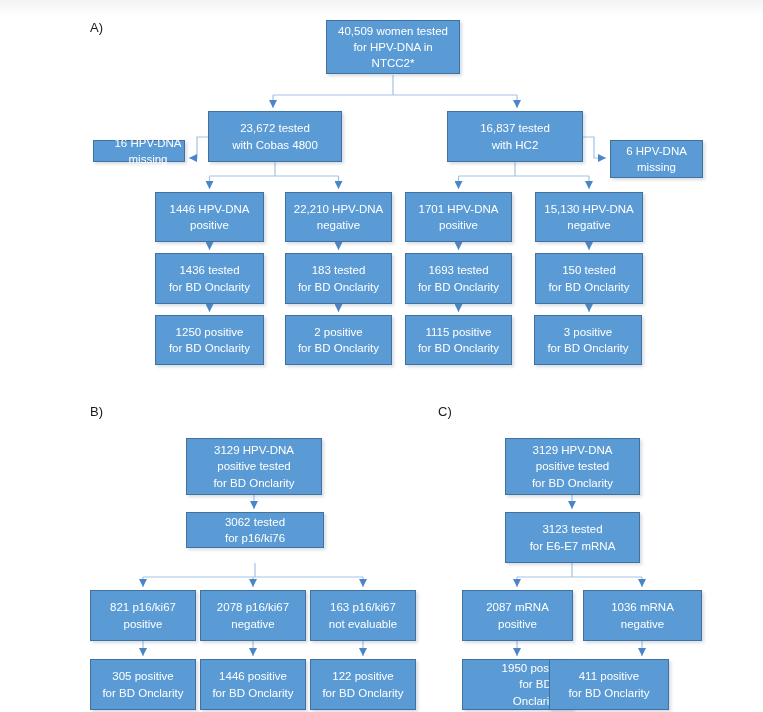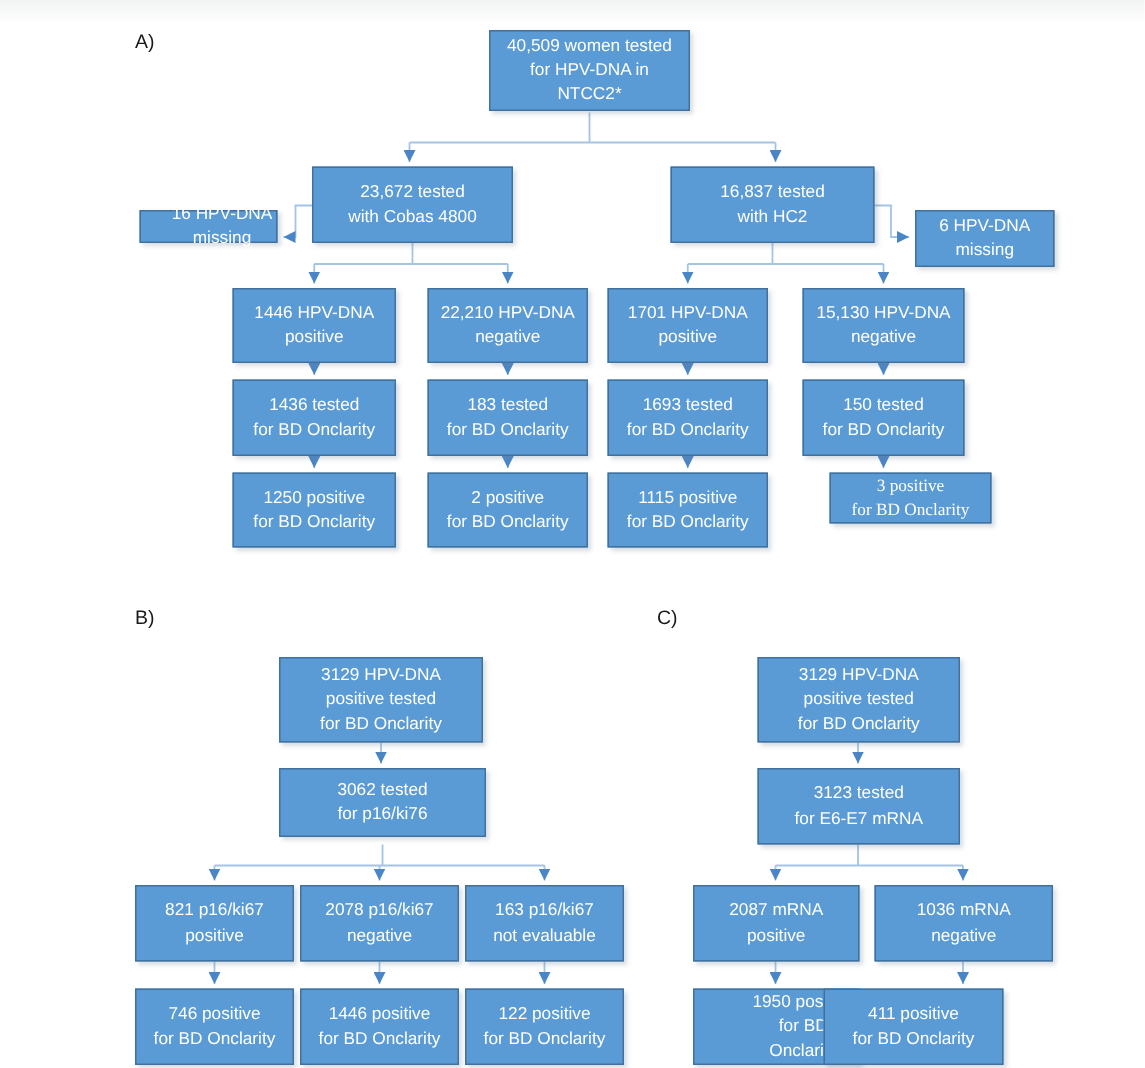--- a/index.html
+++ b/index.html
@@ -129,35 +129,35 @@
   <div class="box" style="left:405px;top:253px;width:107px;height:51px;">1693 tested
 for BD Onclarity</div>
   <div class="box" style="left:535px;top:253px;width:108px;height:51px;">150 tested
 for BD Onclarity</div>
   <div class="box" style="left:155px;top:315px;width:109px;height:50px;">1250 positive
 for BD Onclarity</div>
   <div class="box" style="left:285px;top:315px;width:107px;height:50px;">2 positive
 for BD Onclarity</div>
   <div class="box" style="left:405px;top:315px;width:107px;height:50px;">1115 positive
 for BD Onclarity</div>
-  <div class="box" style="left:553px;top:315px;width:108px;height:34px;font-family:Liberation Serif, serif;">3 positive
+  <div class="box" style="left:534px;top:315px;width:108px;height:50px;">3 positive
 for BD Onclarity</div>
 
   <div class="box" style="left:186px;top:438px;width:136px;height:57px;">3129 HPV-DNA
 positive tested
 for BD Onclarity</div>
-  <div class="box" style="left:186px;top:512px;width:138px;height:46px;">3062 tested
+  <div class="box" style="left:186px;top:512px;width:138px;height:36px;">3062 tested
 for p16/ki76</div>
   <div class="box" style="left:90px;top:590px;width:106px;height:51px;">821 p16/ki67
 positive</div>
   <div class="box" style="left:200px;top:590px;width:106px;height:51px;">2078 p16/ki67
 negative</div>
   <div class="box" style="left:310px;top:590px;width:106px;height:51px;">163 p16/ki67
 not evaluable</div>
-  <div class="box" style="left:90px;top:659px;width:106px;height:51px;">746 positive
+  <div class="box" style="left:90px;top:659px;width:106px;height:51px;">305 positive
 for BD Onclarity</div>
   <div class="box" style="left:200px;top:659px;width:106px;height:51px;">1446 positive
 for BD Onclarity</div>
   <div class="box" style="left:310px;top:659px;width:106px;height:51px;">122 positive
 for BD Onclarity</div>
 
   <div class="box" style="left:505px;top:438px;width:135px;height:57px;">3129 HPV-DNA
 positive tested
 for BD Onclarity</div>
   <div class="box" style="left:505px;top:512px;width:135px;height:51px;">3123 tested

